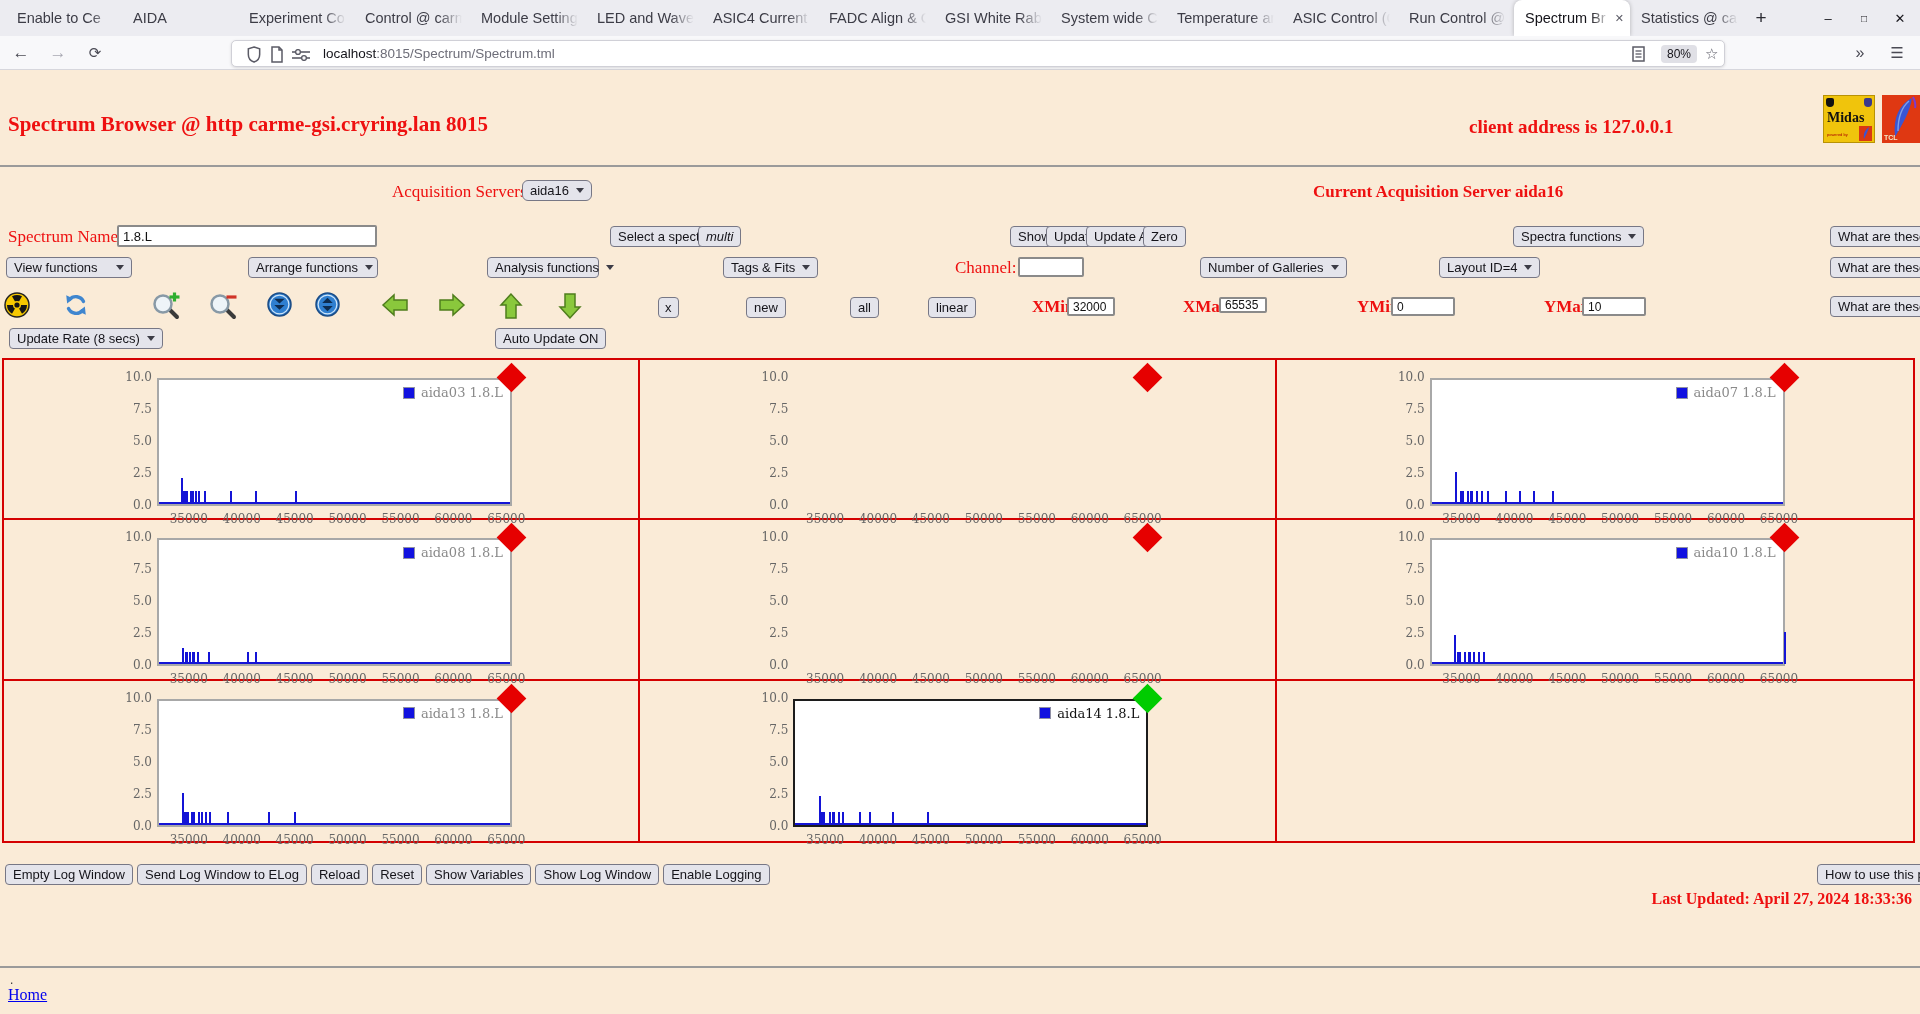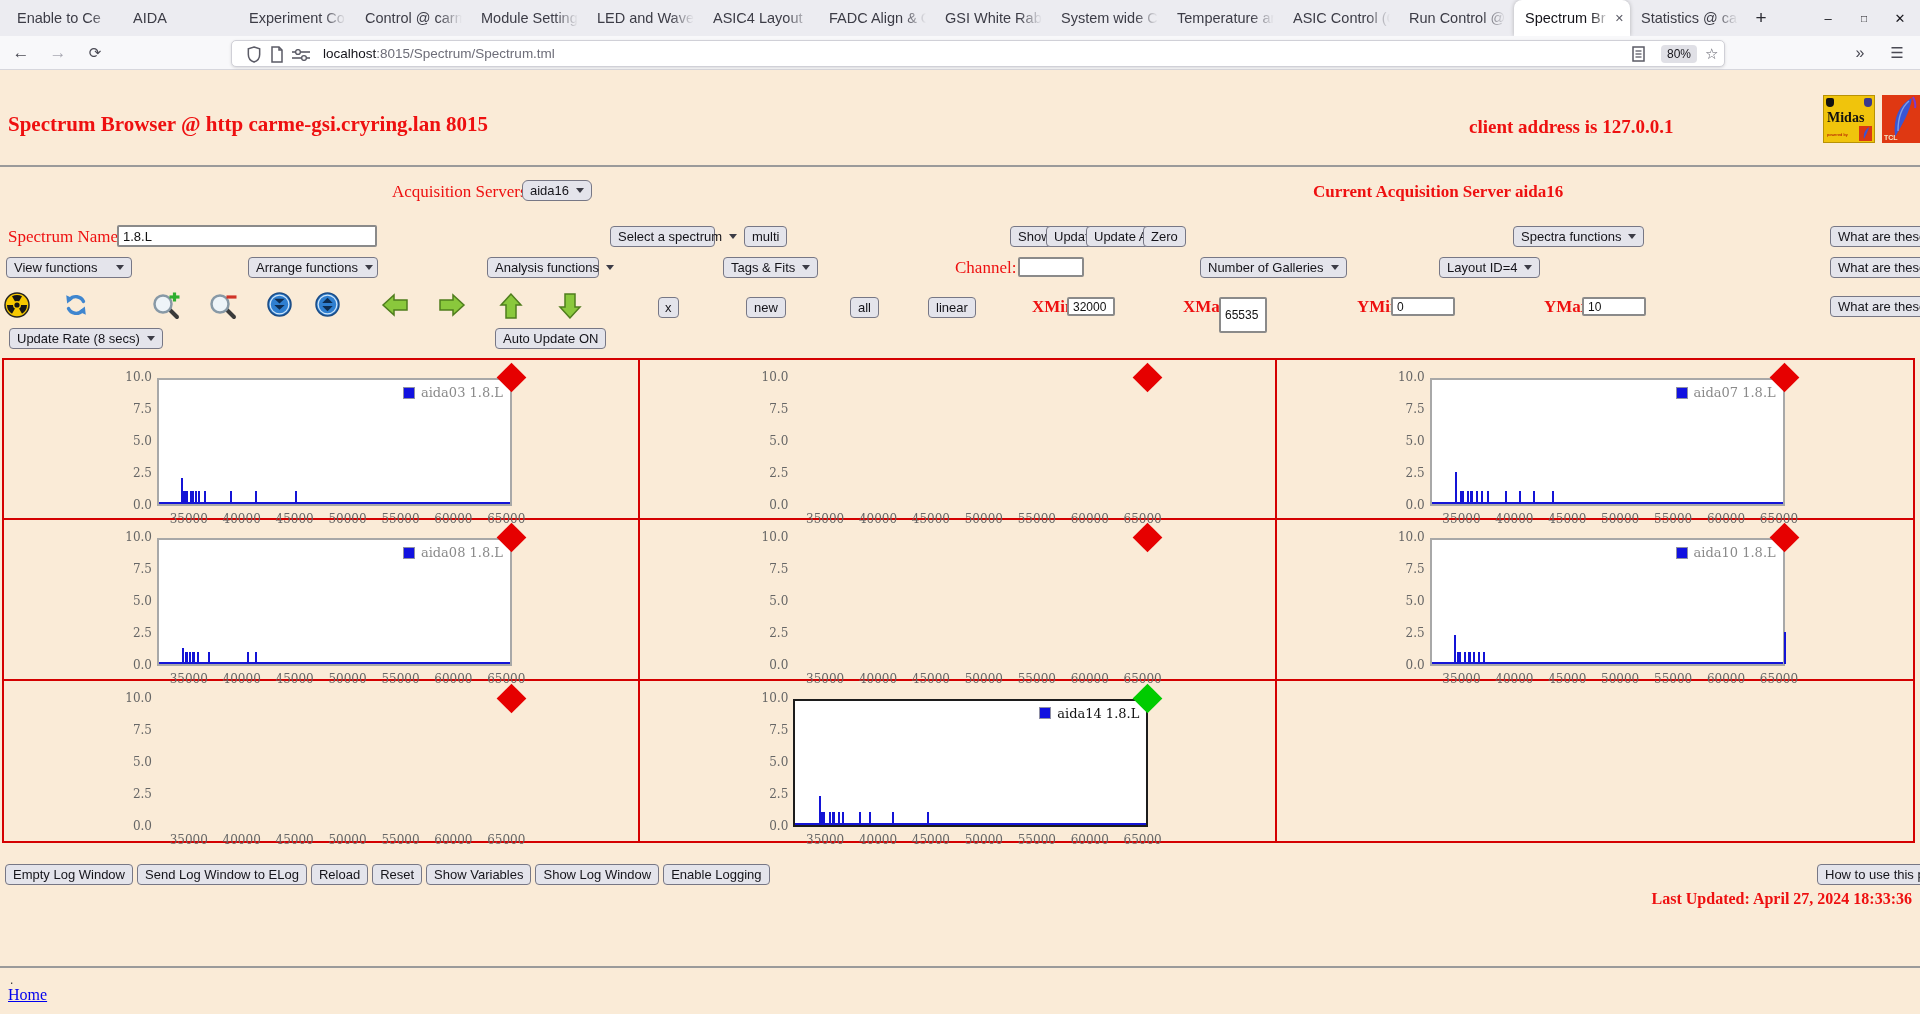--- a/index.html
+++ b/index.html
@@ -115,21 +115,21 @@
       <div class="tab">
         <span class="tlabel">Control @ carm</span>
       </div>
       <div class="tab">
         <span class="tlabel">Module Setting</span>
       </div>
       <div class="tab">
         <span class="tlabel">LED and Wavef</span>
       </div>
       <div class="tab">
-        <span class="tlabel">ASIC4 Layout</span>
+        <span class="tlabel">ASIC4 Current</span>
       </div>
       <div class="tab">
         <span class="tlabel">FADC Align &amp; C</span>
       </div>
       <div class="tab">
         <span class="tlabel">GSI White Rabb</span>
       </div>
       <div class="tab">
         <span class="tlabel">System wide C</span>
       </div>
@@ -225,21 +225,21 @@
       <span class="chev"></span>
   </div>
   <div class="abs serif red b lbl17" style="left:1313px;top:112px;">Current Acquisition Server aida16</div>
 
   <div class="abs serif red lbl17" style="left:8px;top:157px;">Spectrum Name:</div>
   <input class="inp abs" style="left: 117px; top: 155px; width: 260px; height: 22px;" value="1.8.L">
   <div class="sel abs" style="left:610px;top:156px;width:105px;justify-content:space-between;">
     <span>Select a spectrum</span>
       <span class="chev"></span>
   </div>
-  <div class="btn abs" style="left:744px;top:156px;">multi</div>
+  <div class="btn abs" style="left:698px;top:156px;font-style:italic;">multi</div>
   <div class="btn abs" style="left:1010px;top:156px;">Show</div>
   <div class="btn abs" style="left:1046px;top:156px;">Update</div>
   <div class="btn abs" style="left:1086px;top:156px;">Update All</div>
   <div class="btn abs" style="left:1143px;top:156px;">Zero</div>
   <div class="sel abs" style="left:1513px;top:156px;">
     <span>Spectra functions</span>
       <span class="chev"></span>
   </div>
   <div class="btn abs" style="left:1830px;top:156px;">What are these?</div>
 
@@ -333,21 +333,21 @@
     <path d="M13 26 L3 15 L8 15 L8 2 L18 2 L18 15 L23 15 Z" fill="#8ac83c" stroke="#4f7d1d" stroke-width="1.5"></path>
   </svg>
 
   <div class="btn abs" style="left:658px;top:227px;padding:2px 6px;">x</div>
   <div class="btn abs" style="left:746px;top:227px;">new</div>
   <div class="btn abs" style="left:850px;top:227px;">all</div>
   <div class="btn abs" style="left:928px;top:227px;">linear</div>
   <div class="abs serif red b lbl17" style="left:1032px;top:227px;">XMin</div>
   <input class="inp abs" style="left: 1067px; top: 227px; width: 48px; height: 19px; font-size: 12px;" value="32000">
   <div class="abs serif red b lbl17" style="left:1183px;top:227px;">XMax</div>
-  <input class="inp abs" style="left: 1219px; top: 227px; width: 48px; height: 36px; font-size: 12px;" value="65535">
+  <input class="inp abs" style="left: 1219px; top: 227px; width: 48px; height: 16px; font-size: 12px;" value="65535">
   <div class="abs serif red b lbl17" style="left:1357px;top:227px;">YMin</div>
   <input class="inp abs" style="left: 1391px; top: 227px; width: 64px; height: 19px; font-size: 12px;" value="0">
   <div class="abs serif red b lbl17" style="left:1544px;top:227px;">YMax</div>
   <input class="inp abs" style="left: 1582px; top: 227px; width: 64px; height: 19px; font-size: 12px;" value="10">
   <div class="btn abs" style="left:1830px;top:226px;">What are these?</div>
 
   <div class="sel abs" style="left:9px;top:258px;">
     <span>Update Rate (8 secs)</span>
       <span class="chev"></span>
   </div>
@@ -520,20 +520,37 @@
           <div class="xtick" style="left: 356.3px;">65000</div>
         </div>
       </div>
       <div class="cell">
         <div class="chart">
           <div class="ytick" style="left: 0px; top: 2px;">10.0</div>
           <div class="ytick" style="left: 0px; top: 34px;">7.5</div>
           <div class="ytick" style="left: 0px; top: 66px;">5.0</div>
           <div class="ytick" style="left: 0px; top: 98px;">2.5</div>
           <div class="ytick" style="left: 0px; top: 130px;">0.0</div>
+          <div class="plot" style="left: 33px; top: 10px;">
+            <div class="spike" style="left: 22.8px; width: 2px; height: 32px;"></div>
+            <div class="spike" style="left: 24.5px; width: 5px; height: 12.8px;"></div>
+            <div class="spike" style="left: 31.9px; width: 4px; height: 12.8px;"></div>
+            <div class="spike" style="left: 38.7px; width: 2px; height: 12.8px;"></div>
+            <div class="spike" style="left: 42.4px; width: 2px; height: 12.8px;"></div>
+            <div class="spike" style="left: 46.1px; width: 2px; height: 12.8px;"></div>
+            <div class="spike" style="left: 49.8px; width: 2px; height: 12.8px;"></div>
+            <div class="spike" style="left: 67.8px; width: 2px; height: 12.8px;"></div>
+            <div class="spike" style="left: 109.1px; width: 2px; height: 12.8px;"></div>
+            <div class="spike" style="left: 135px; width: 2px; height: 12.8px;"></div>
+            <div class="baseline"></div>
+            <div class="legend">
+              <span class="lgsq"></span>
+              <span class="lgtxt">aida13 1.8.L</span>
+            </div>
+          </div>
           <div class="diamond" style="left: 377px; top: -1px; background: rgb(230, 0, 0);"></div>
           <div class="xtick" style="left: 38.8px;">35000</div>
           <div class="xtick" style="left: 91.7px;">40000</div>
           <div class="xtick" style="left: 144.6px;">45000</div>
           <div class="xtick" style="left: 197.5px;">50000</div>
           <div class="xtick" style="left: 250.5px;">55000</div>
           <div class="xtick" style="left: 303.4px;">60000</div>
           <div class="xtick" style="left: 356.3px;">65000</div>
         </div>
       </div>

